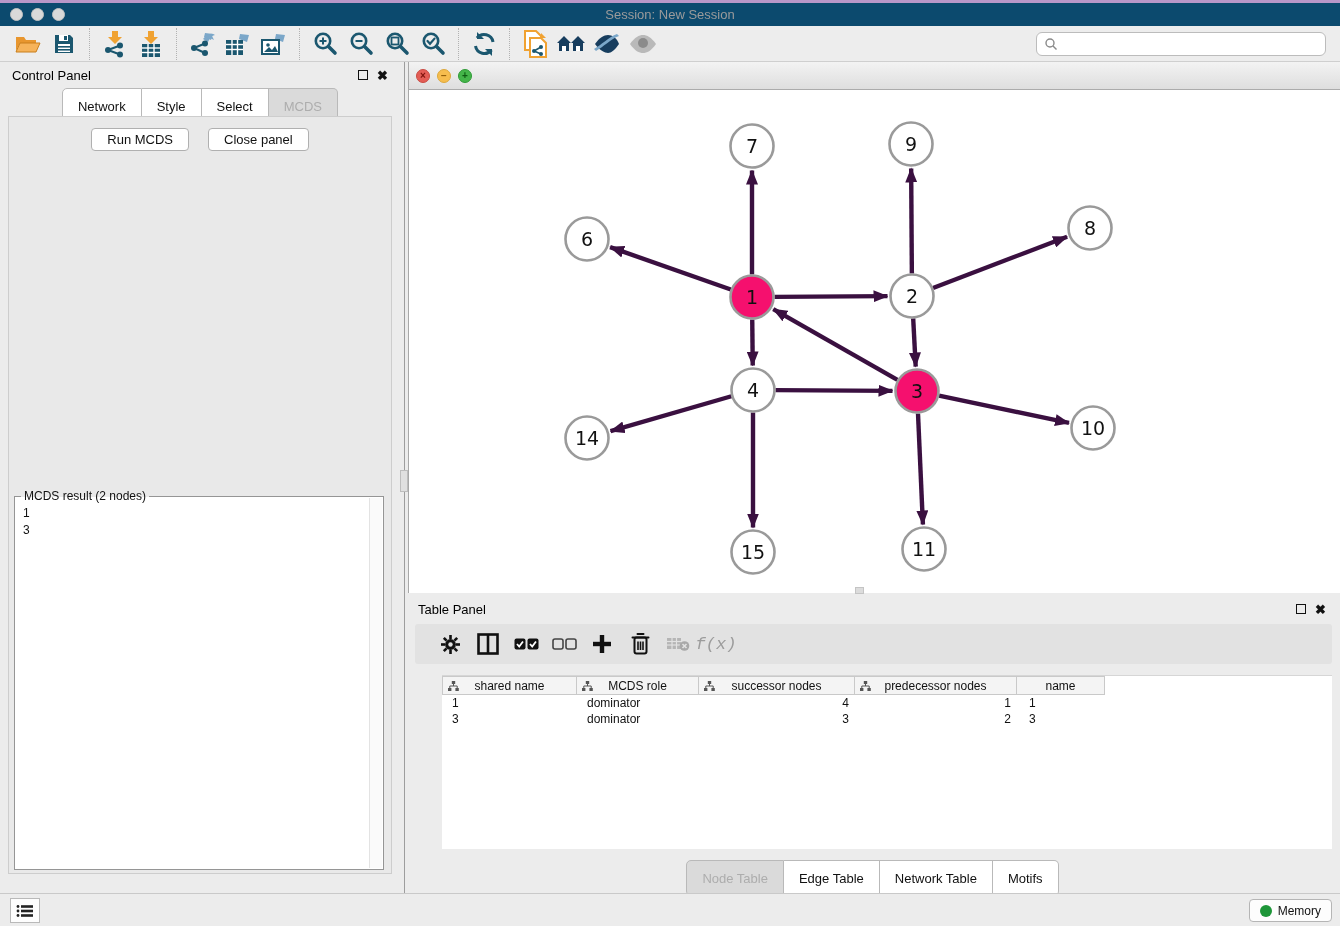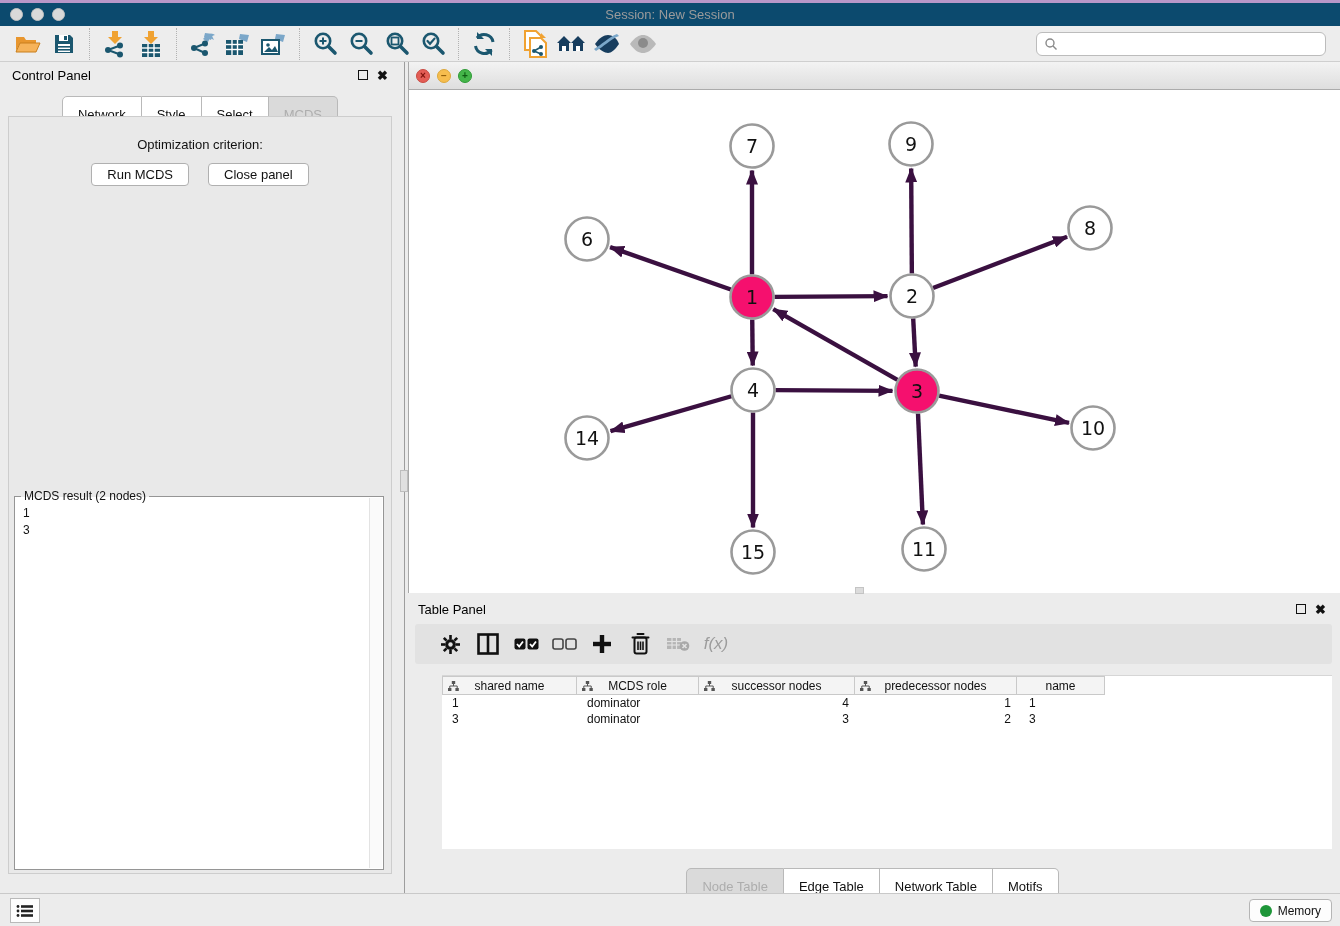--- a/index.html
+++ b/index.html
@@ -30,21 +30,21 @@
 
   
   .control-panel { position:absolute; left:0; top:62px; width:400px; height:820px; background:#ececec; }
   .cp-header { height:26px; display:flex; align-items:center; padding:0 12px; gap:6px; }
   .panel-title { font-size:13px; color:#000000; }
   .win-btns { margin-left:auto; display:flex; gap:9px; align-items:center; }
   .float-btn { width:10px; height:10px; border:1.5px solid #111; background:transparent; }
   .close-btn { font-size:13px; font-weight:bold; color:#111; line-height:1; }
   .seg-tabs { display:flex; justify-content:center; }
   .seg-tab { height:36px; padding:0 15px; display:flex; align-items:center; background:#fff;
-             border:1px solid #b9b9b9; border-left:none; font-size:13px; color:#111;margin-top:8px; }
+             border:1px solid #b9b9b9; border-left:none; font-size:13px; color:#111; }
   .seg-tab:first-child { border-left:1px solid #b9b9b9; border-radius:5px 0 0 5px; }
   .seg-tab:last-child { border-radius:0 5px 5px 0; }
   .seg-tab.selected { background:#dadada; color:#adadad; }
   .cp-body { position:absolute; left:8px; right:8px; top:54px; bottom:8px; background:#e9e9e9;
              border:1px solid #cdcdcd; }
   .opt-label { text-align:center; margin-top:20px; font-size:13px; color:#111; }
   .dropdown { width:310px; height:23px; margin:9px auto 0; background:#fff; border:1px solid #b0b0b0;
               border-radius:4px; display:flex; align-items:center; padding:0 6px 0 9px; font-size:13px; }
   .spinner { margin-left:auto; display:flex; flex-direction:column; gap:2px; align-items:center; }
   .spinner i { width:0; height:0; border-left:4px solid transparent; border-right:4px solid transparent; }
@@ -83,21 +83,21 @@
   .net-titlebar .title { position:absolute; left:0; right:0; text-align:center; font-size:13px; color:#222; }
   .net-canvas { position:relative; width:100%; height:502px; background:#ffffff; }
 
   
   .table-panel { position:absolute; left:405px; top:597px; width:935px; height:296px; background:#ececec; }
   .tp-header { height:24px; display:flex; align-items:center; padding:0 14px 0 13px; gap:24px; }
   .tp-toolbar { margin:3px 8px 0 10px; height:40px; background:#e2e2e2; border-radius:3px;
                 display:flex; align-items:center; padding:0 16px; gap:0; }
   .tp-tool { width:38px; height:32px; display:flex; align-items:center; justify-content:center; }
   .tp-tool.disabled { opacity:1; }
-  .fx-label { font-family:Liberation Sans, sans-serif; font-style:italic; font-size:17px; color:#9c9c9c; }
+  .fx-label { font-family:Liberation Mono, monospace; font-style:italic; font-size:17px; color:#9c9c9c; }
   .tp-table { position:absolute; left:7px; right:8px; top:78px; height:174px; background:#fff;
               border-top:1px solid #d6d6d6; overflow:hidden;margin-left:30px; }
   .tp-head { display:grid; grid-template-columns:135px 122px 156px 162px 88px; }
   .th-cell { position:relative; height:19px; background:#f4f4f4; border:1px solid #c9c9c9; border-left:none;
              display:flex; align-items:center; justify-content:center; font-size:12px; color:#111; }
   .th-cell:first-child { border-left:1px solid #c9c9c9; }
   .th-cell .h-icon { position:absolute; left:5px; top:4px; }
   .tp-row { display:grid; grid-template-columns:135px 122px 156px 162px 88px; height:16px; }
   .tp-row span { font-size:12px; line-height:16px; color:#111; padding:0 10px; white-space:nowrap; }
   .tp-row span:nth-child(3), .tp-row span:nth-child(4) { text-align:right; padding-right:6px; }
@@ -286,21 +286,20 @@
         <span class="close-btn">✖</span>
       </span>
     </div>
     <div class="seg-tabs" id="cp-tabs">
         <span class="seg-tab">Network</span>
         <span class="seg-tab">Style</span>
         <span class="seg-tab">Select</span>
         <span class="seg-tab selected">MCDS</span>
       </div>
     <div class="cp-body">
-      <div class="opt-label">Optimization criterion:</div>
       <div class="btn-row">
         <span class="push-btn">Run MCDS</span>
         <span class="push-btn">Close panel</span>
       </div>
       <div class="result-group">
         <span class="result-legend">MCDS result (2 nodes)</span>
         <div class="result-lines" id="result-lines">
             <div>1</div>
             <div>3</div>
           </div>

